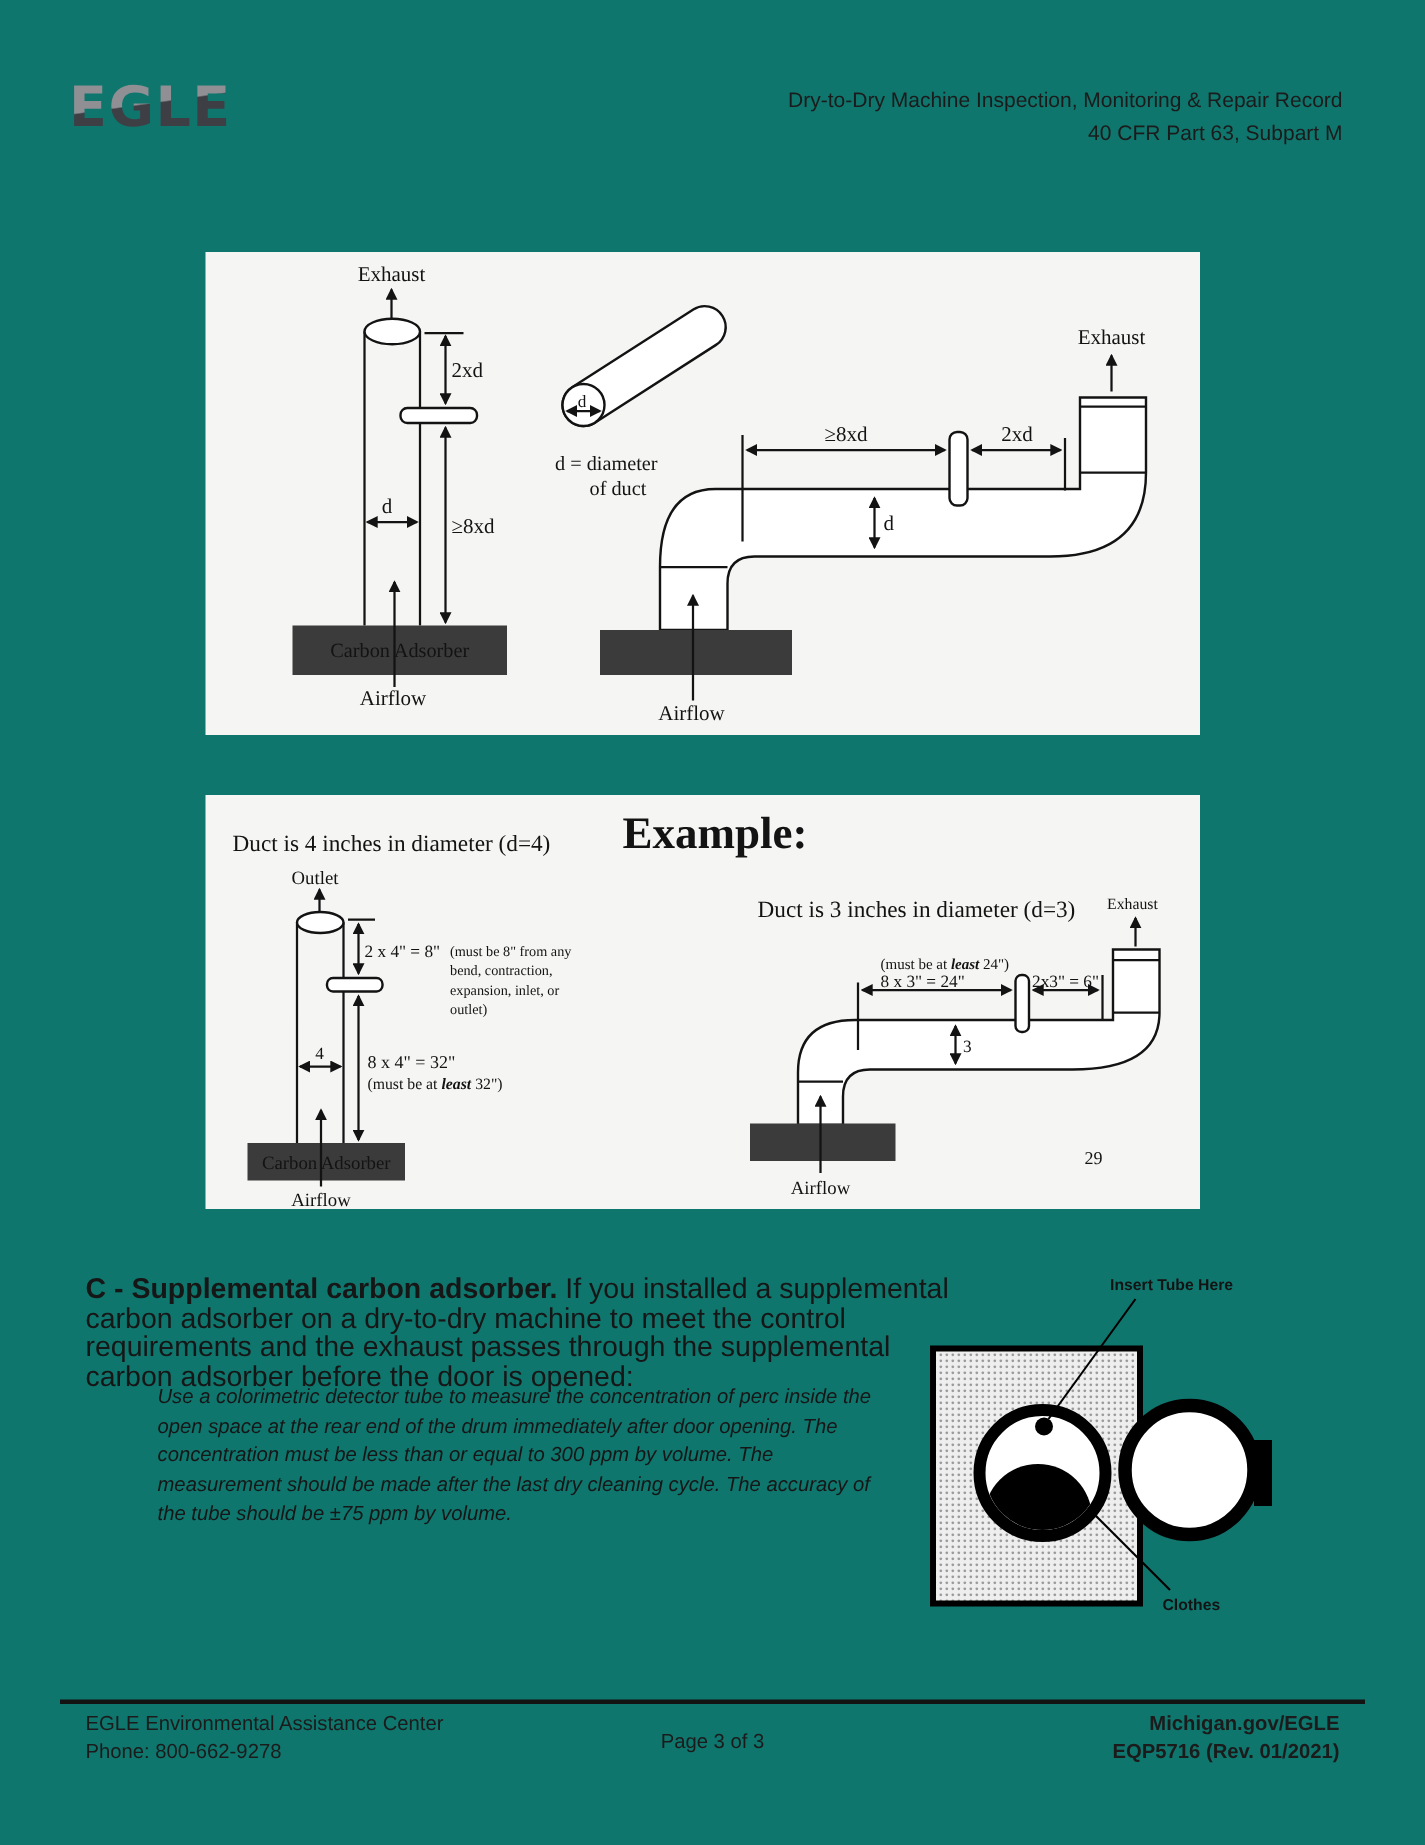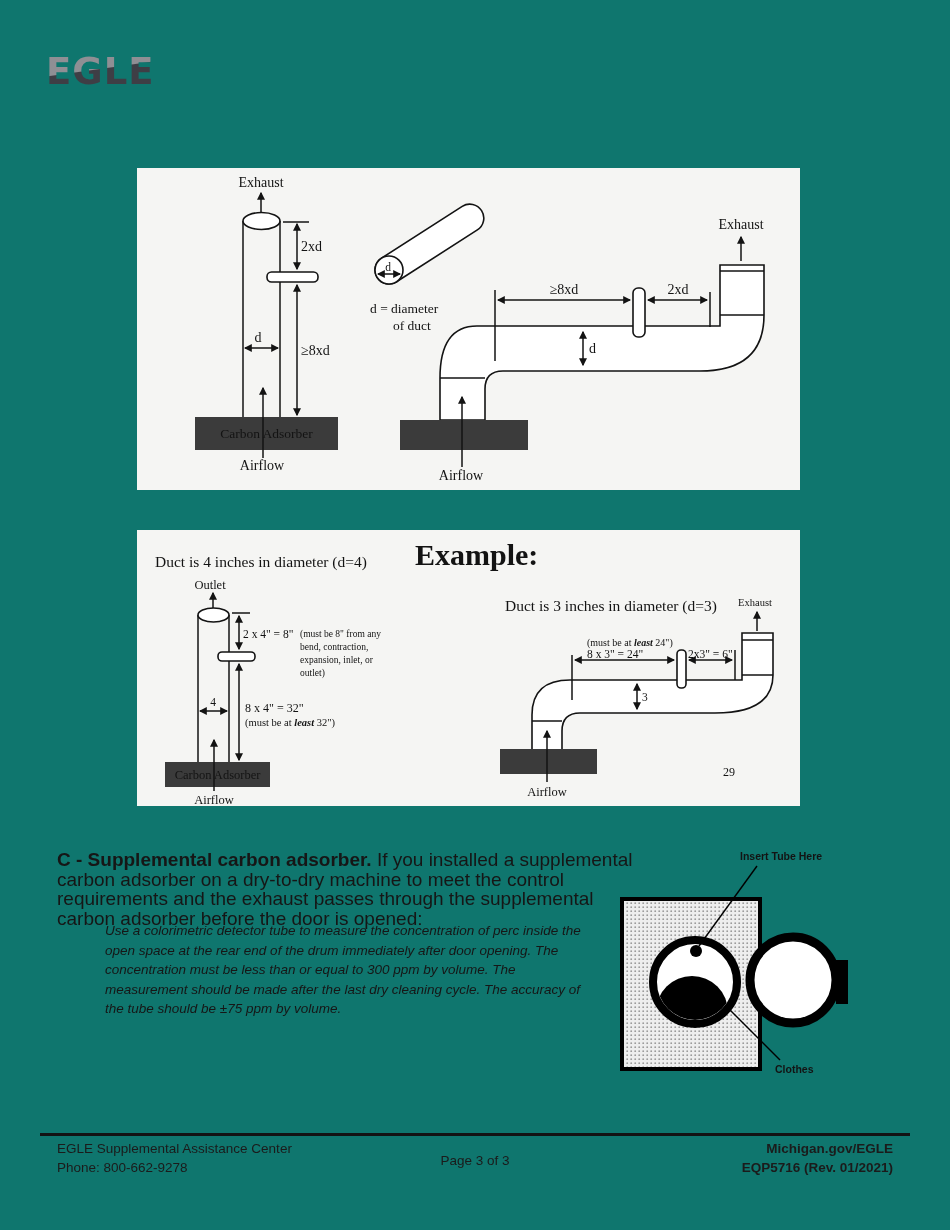--- a/index.html
+++ b/index.html
@@ -35,20 +35,24 @@
   .footer .fl { position:absolute; left:17px; top:0; }
   .footer .fc { position:absolute; left:0; right:0; top:0; text-align:center;margin-top:12px; }
   .footer .fr { position:absolute; right:17px; top:0; text-align:right;font-weight:bold; }
 </style>
 </head>
 <body>
 
 <div class="page">
 
   <div class="abs logo">EGLE</div>
+  <div class="abs doc-title">
+    <div>Dry-to-Dry Machine Inspection, Monitoring &amp; Repair Record</div>
+    <div>40 CFR Part 63, Subpart M</div>
+  </div>
 
   <div class="abs scan" style="left:137px; top:168px; width:663px; height:322px;">
     <svg width="663" height="322" viewBox="0 0 663 322">
       <defs>
         <marker id="a1" viewBox="0 0 10 10" refX="8.5" refY="5" markerWidth="8" markerHeight="8" orient="auto-start-reverse" markerUnits="userSpaceOnUse">
           <path d="M0,0 L10,5 L0,10 Z" fill="#131313"></path>
         </marker>
       </defs>
 
       <g>
@@ -198,21 +202,21 @@
       <rect x="226" y="118" width="12" height="44" fill="#000"></rect>
       <line x1="147" y1="24" x2="89" y2="104" stroke="#000" stroke-width="1.4"></line>
       <line x1="117" y1="165" x2="170" y2="218" stroke="#000" stroke-width="1.4"></line>
       <text x="165" y="231" class="sans" font-size="10.5">Clothes</text>
     </svg>
   </div>
 
   <div class="abs footer-rule"></div>
   <div class="abs footer">
     <div class="fl">
-      <div>EGLE Supplemental Assistance Center</div>
+      <div>EGLE Environmental Assistance Center</div>
       <div>Phone: 800-662-9278</div>
     </div>
     <div class="fc">Page 3 of 3</div>
     <div class="fr">
       <div>Michigan.gov/EGLE</div>
       <div>EQP5716 (Rev. 01/2021)</div>
     </div>
   </div>
 
 </div>

